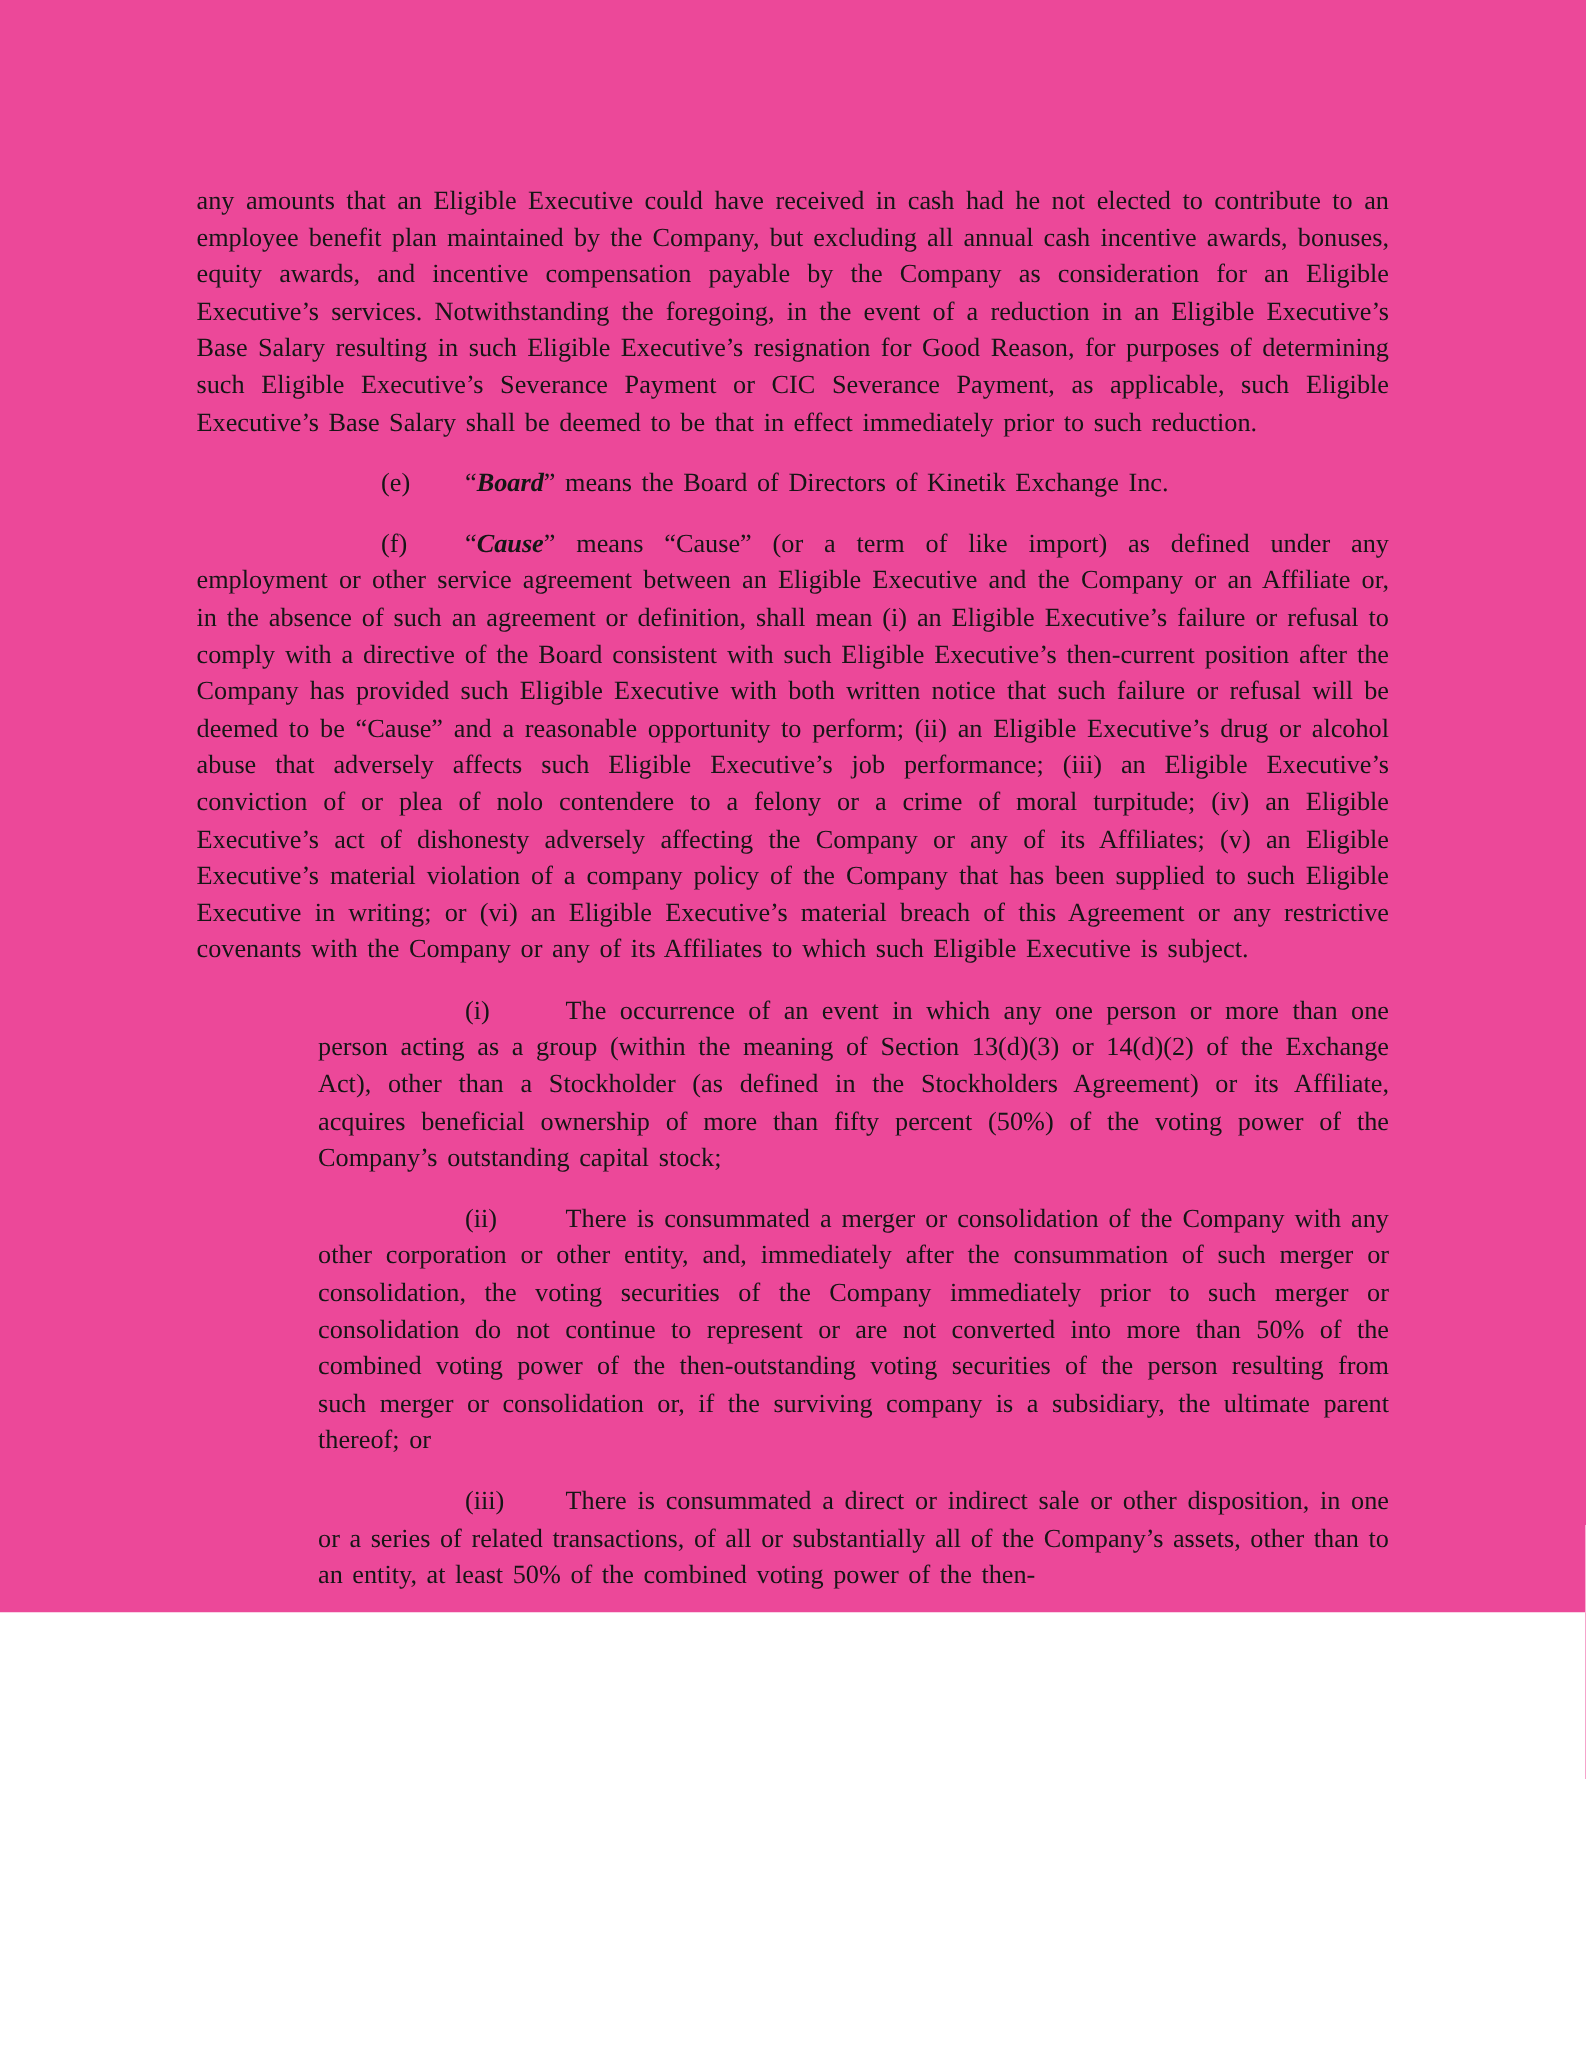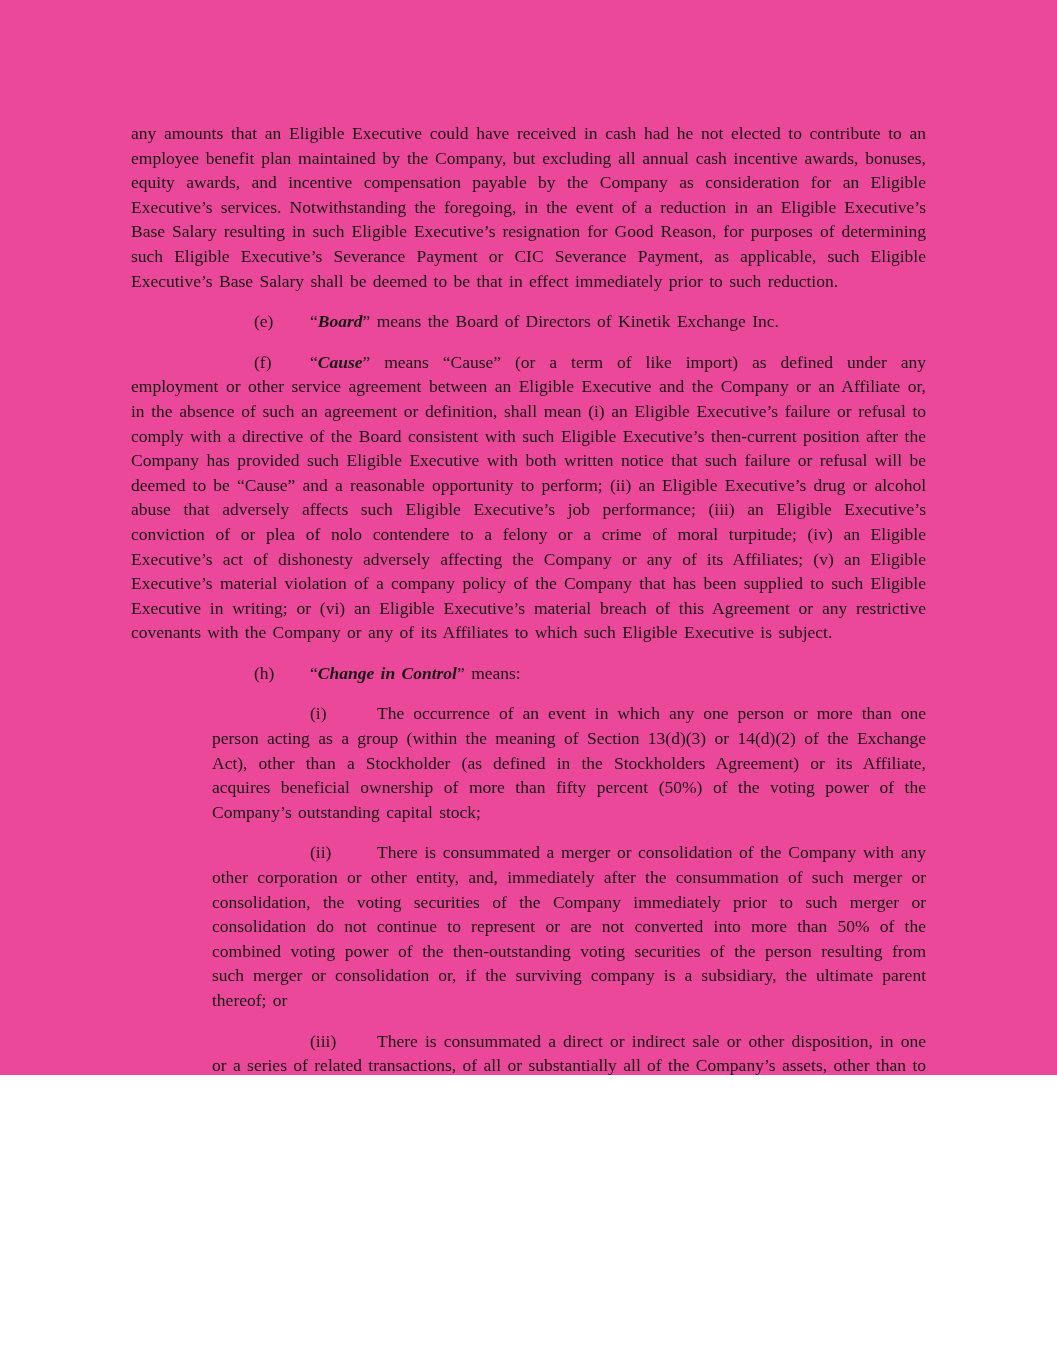--- a/index.html
+++ b/index.html
@@ -68,21 +68,20 @@
 <div class="page">
   <div class="content">
 
     <p class="body">any amounts that an Eligible Executive could have received in cash had he not elected to contribute to an employee benefit plan maintained by the Company, but excluding all annual cash incentive awards, bonuses, equity awards, and incentive compensation payable by the Company as consideration for an Eligible Executive’s services. Notwithstanding the foregoing, in the event of a reduction in an Eligible Executive’s Base Salary resulting in such Eligible Executive’s resignation for Good Reason, for purposes of determining such Eligible Executive’s Severance Payment or CIC Severance Payment, as applicable, such Eligible Executive’s Base Salary shall be deemed to be that in effect immediately prior to such reduction.</p>
 
     <p class="def"><span class="marker">(e)</span><span>“</span><span class="term">Board</span><span>” means the Board of Directors of Kinetik Exchange Inc.</span></p>
 
     <p class="def"><span class="marker">(f)</span><span>“</span><span class="term">Cause</span><span>” means “Cause” (or a term of like import) as defined under any employment or other service agreement between an Eligible Executive and the Company or an Affiliate or, in the absence of such an agreement or definition, shall mean (i) an Eligible Executive’s failure or refusal to comply with a directive of the Board consistent with such Eligible Executive’s then-current position after the Company has provided such Eligible Executive with both written notice that such failure or refusal will be deemed to be “Cause” and a reasonable opportunity to perform; (ii) an Eligible Executive’s drug or alcohol abuse that adversely affects such Eligible Executive’s job performance; (iii) an Eligible Executive’s conviction of or plea of nolo contendere to a felony or a crime of moral turpitude; (iv) an Eligible Executive’s act of dishonesty adversely affecting the Company or any of its Affiliates; (v) an Eligible Executive’s material violation of a company policy of the Company that has been supplied to such Eligible Executive in writing; or (vi) an Eligible Executive’s material breach of this Agreement or any restrictive covenants with the Company or any of its Affiliates to which such Eligible Executive is subject.</span></p>
 
 
-    <p class="def"><span class="marker">(h)</span><span>“</span><span class="term">Change in Control</span><span>” means:</span></p>
 
     <p class="sub"><span class="marker">(i)</span><span>The occurrence of an event in which any one person or more than one person acting as a group (within the meaning of Section 13(d)(3) or 14(d)(2) of the Exchange Act), other than a Stockholder (as defined in the Stockholders Agreement) or its Affiliate, acquires beneficial ownership of more than fifty percent (50%) of the voting power of the Company’s outstanding capital stock;</span></p>
 
     <p class="sub"><span class="marker">(ii)</span><span>There is consummated a merger or consolidation of the Company with any other corporation or other entity, and, immediately after the consummation of such merger or consolidation, the voting securities of the Company immediately prior to such merger or consolidation do not continue to represent or are not converted into more than 50% of the combined voting power of the then-outstanding voting securities of the person resulting from such merger or consolidation or, if the surviving company is a subsidiary, the ultimate parent thereof; or</span></p>
 
     <p class="sub"><span class="marker">(iii)</span><span>There is consummated a direct or indirect sale or other disposition, in one or a series of related transactions, of all or substantially all of the Company’s assets, other than to an entity, at least 50% of the combined voting power of the then-</span></p>
 
   </div>
 
   <div class="footer">2</div>

